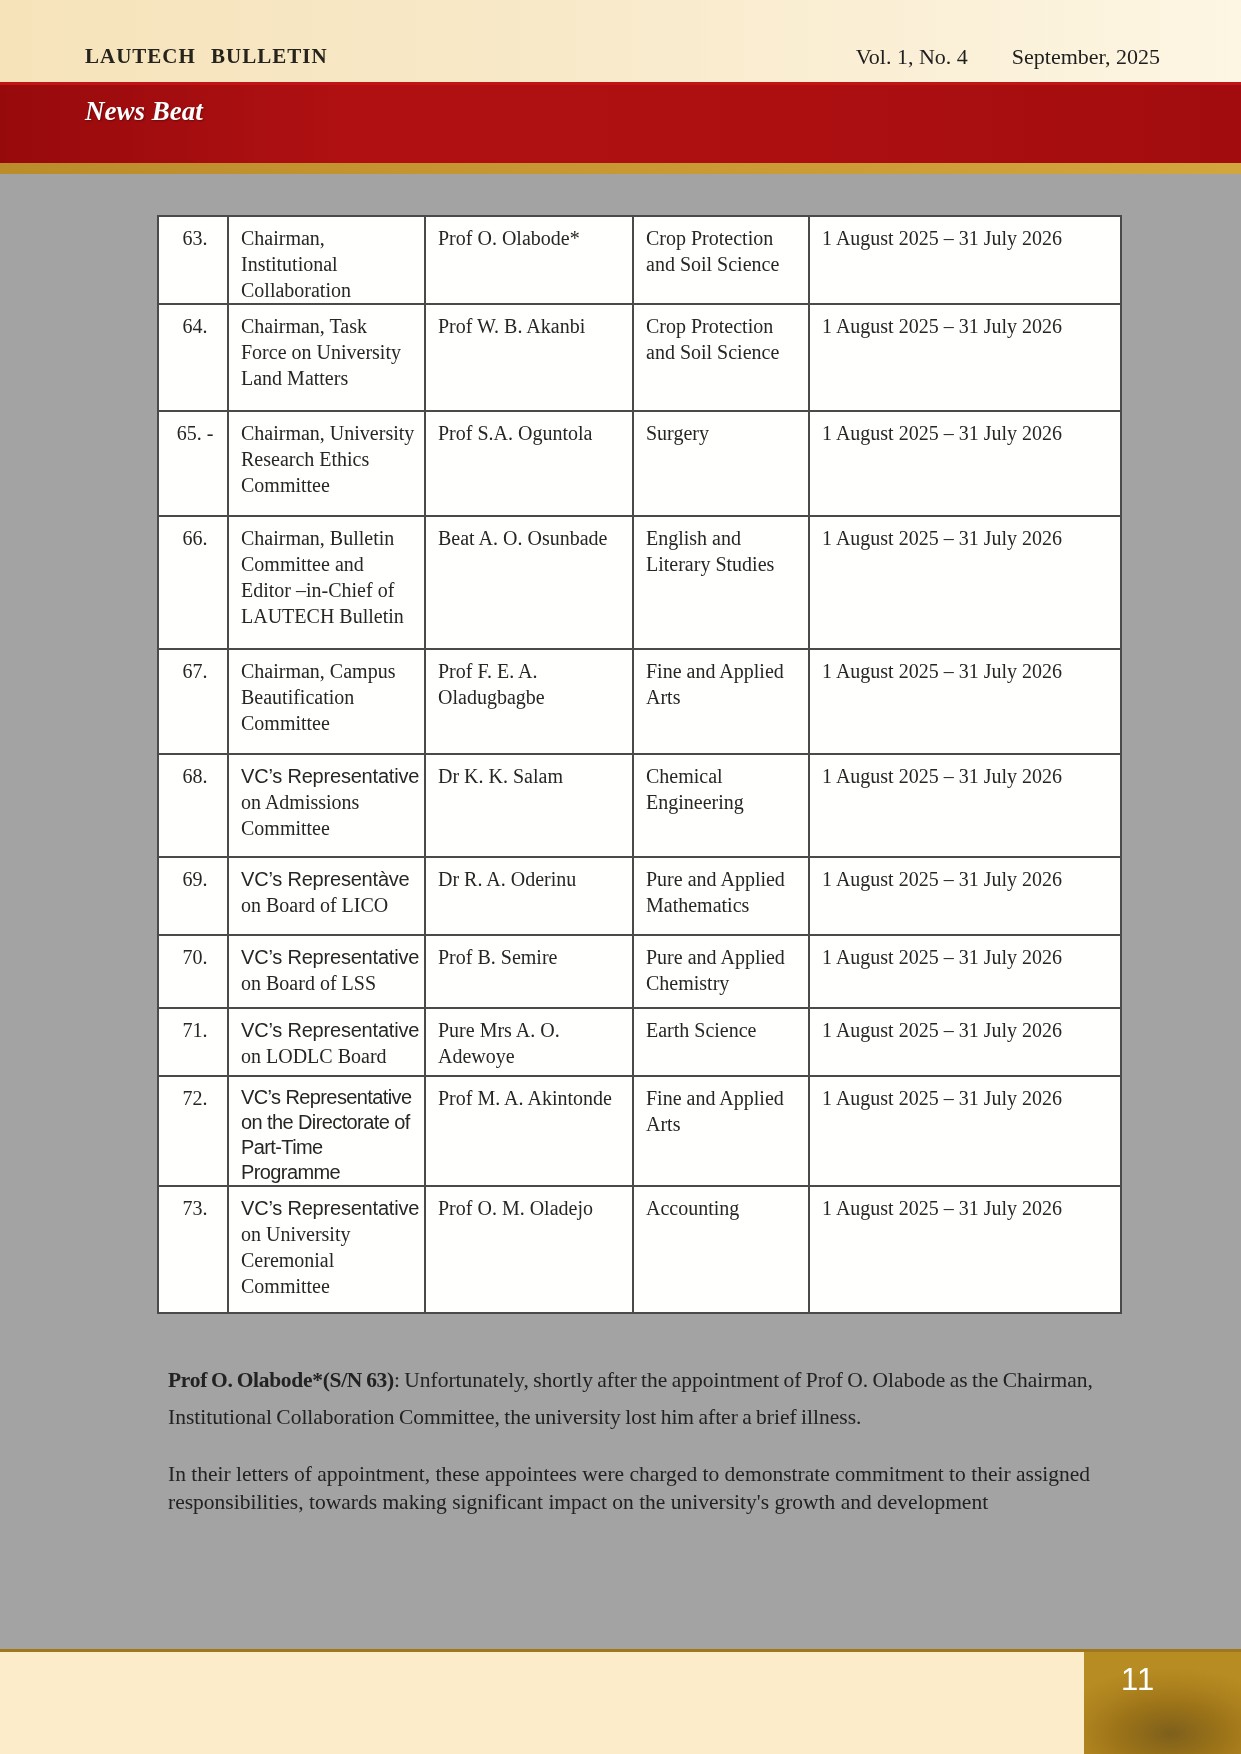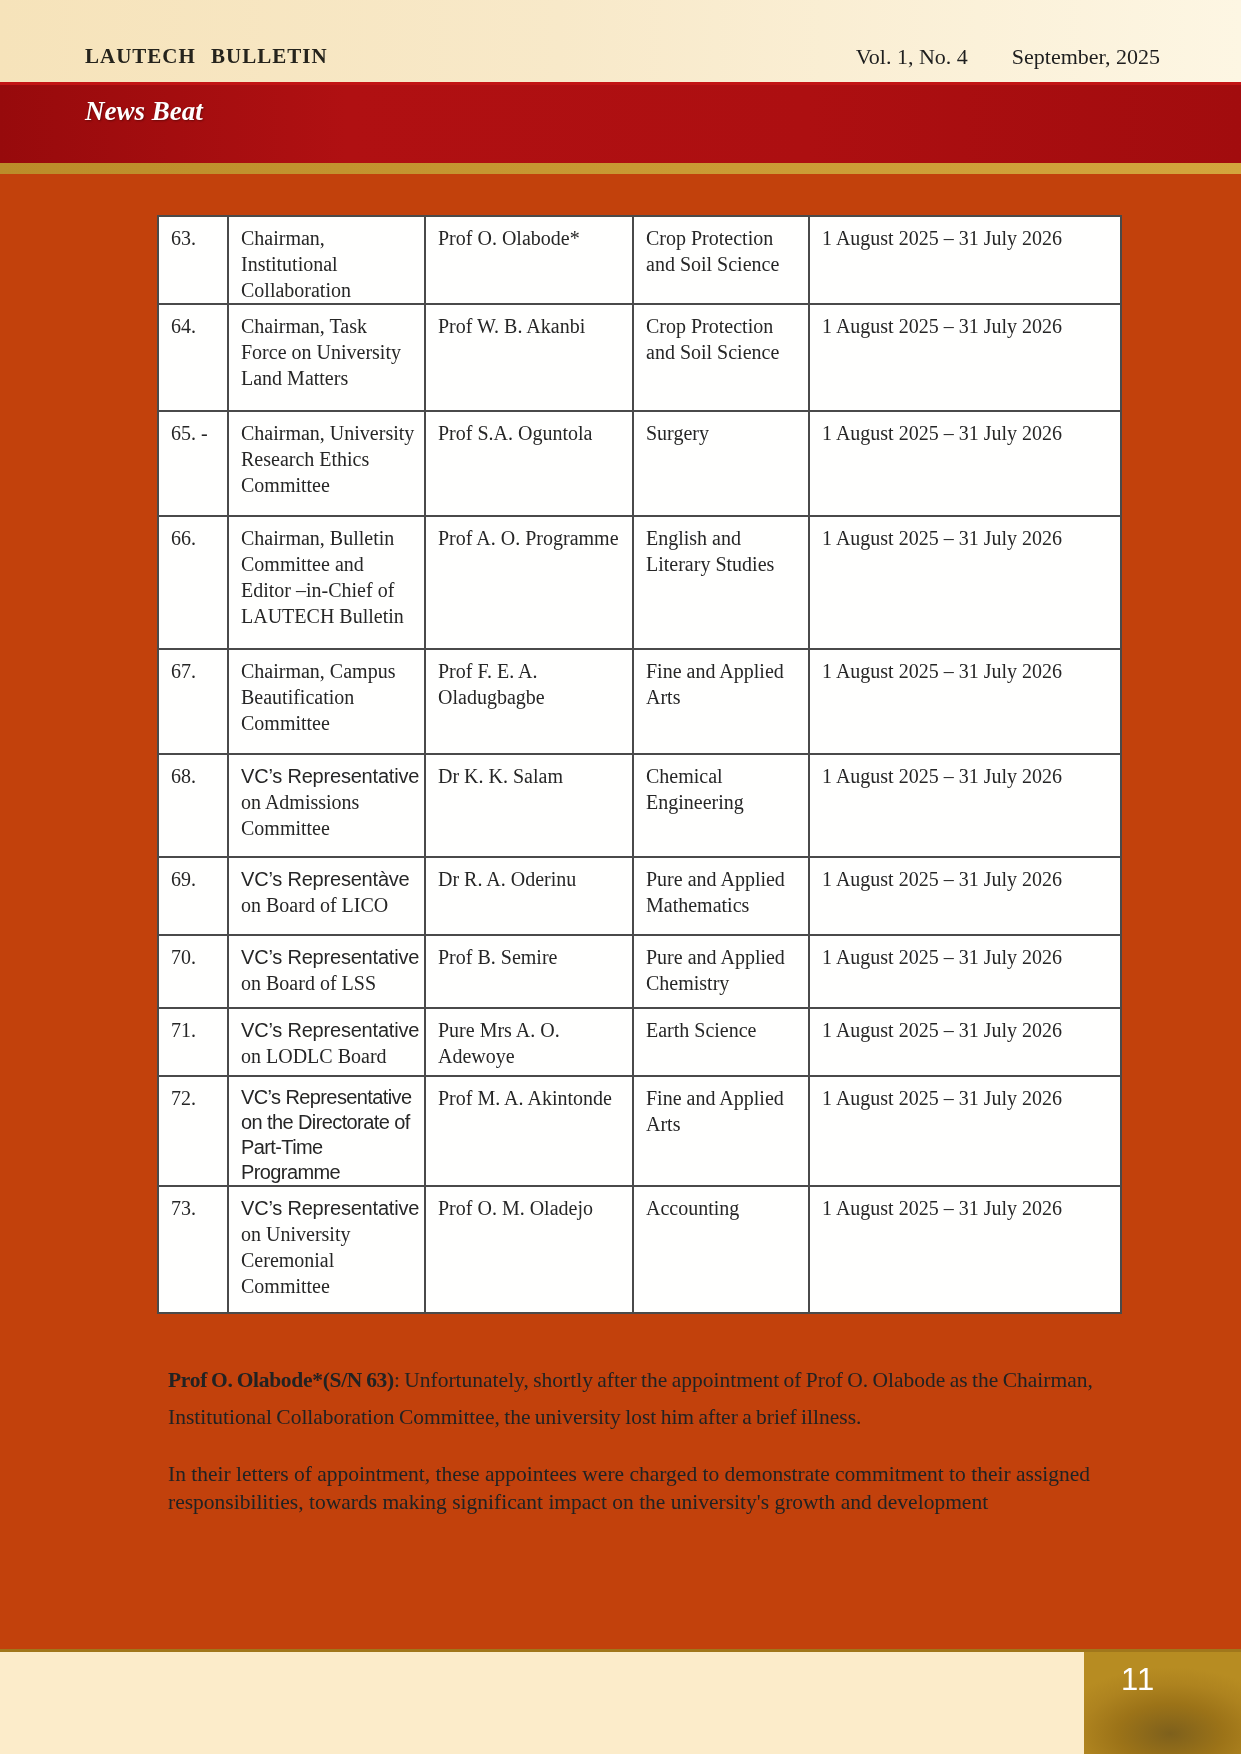--- a/index.html
+++ b/index.html
@@ -1,17 +1,17 @@
 <!DOCTYPE html>
 <html><head>
 <meta charset="utf-8">
 <style>
   html,body{margin:0;padding:0;}
   body{background:#e9e2d2;font-family:"Liberation Serif",serif;}
-  .page{position:relative;width:1241px;height:1754px;margin:0 auto;overflow:hidden;background:#c2410c;}
+  .page{position:relative;width:1241px;height:1754px;margin:0 auto;overflow:hidden;background:#a3a3a3;}
 
   
   .masthead{position:absolute;left:0;top:0;width:1241px;height:82px;
     background:linear-gradient(90deg,#f6e3ba 0%,#f8e9c9 45%,#fdf6e3 100%);}
   .pub-title{position:absolute;left:85px;top:44px;font-family:"Liberation Serif",serif;
     font-weight:bold;font-size:21px;letter-spacing:1px;word-spacing:9px;color:#25231c;}
   .vol-row{position:absolute;top:44px;right:81px;display:flex;gap:44px;
     font-size:22px;color:#1e1e1e;}
 
   
@@ -23,21 +23,21 @@
     text-shadow:1px 1px 2px rgba(0,0,0,0.35);}
   .gold-stripe{position:absolute;left:0;top:163px;width:1241px;height:11px;
     background:linear-gradient(90deg,#bb8c2a 0%,#c99a34 55%,#d3a53d 100%);}
 
   
   table.appts{position:absolute;left:157px;top:215px;width:963px;border-collapse:collapse;
     table-layout:fixed;background:#fffffe;}
   table.appts td{border:2px solid #4a4a4a;vertical-align:top;background:#fffffe;
     padding:8px 8px 0 12px;font-family:"Liberation Serif",serif;font-size:20px;
     line-height:26px;color:#262626;}
-  td.sn{padding-left:16px;}
+  td.sn{padding-left:16px;text-align:center;}
   td.tenure{white-space:nowrap;}
   .pos-sans{display:block;font-family:"Liberation Sans",sans-serif;white-space:nowrap;
     letter-spacing:-0.2px;}
   .pos-serif{display:block;}
   td.condensed{padding:16px 0 0 3px;}
   td.condensed .pos-sans{white-space:normal;letter-spacing:-0.6px;line-height:25px;
     font-size:20px;}
 
   
   .note1{position:absolute;left:168px;top:1340px;width:952px;font-size:21.5px;
@@ -110,21 +110,21 @@
       <td class="name">Prof S.A. Oguntola</td>
       <td class="dept">Surgery</td>
       <td class="tenure">1 August 2025 – 31 July 2026</td>
     </tr>
         <tr style="height: 133px;">
       <td class="sn">66.</td>
       <td class="pos">
 
         <span class="pos-serif">Chairman, Bulletin Committee and Editor –in-Chief of LAUTECH Bulletin</span>
       </td>
-      <td class="name">Prof A. O. Programme</td>
+      <td class="name">Beat A. O. Osunbade</td>
       <td class="dept">English and Literary Studies</td>
       <td class="tenure">1 August 2025 – 31 July 2026</td>
     </tr>
         <tr style="height: 105px;">
       <td class="sn">67.</td>
       <td class="pos">
 
         <span class="pos-serif">Chairman, Campus Beautification Committee</span>
       </td>
       <td class="name">Prof F. E. A. Oladugbagbe</td>

